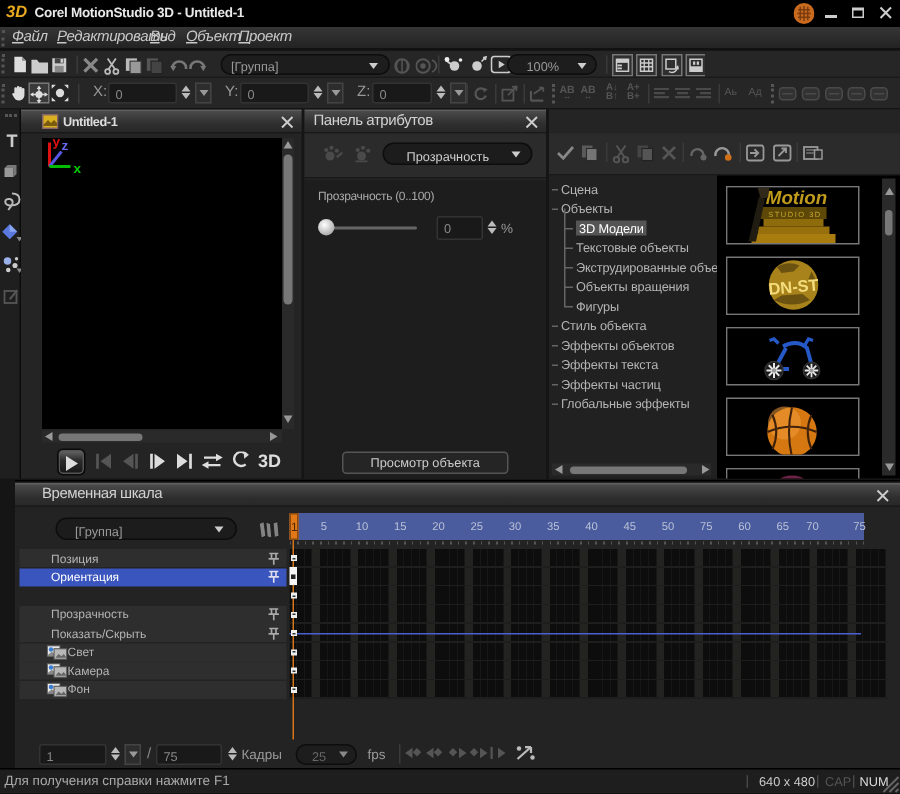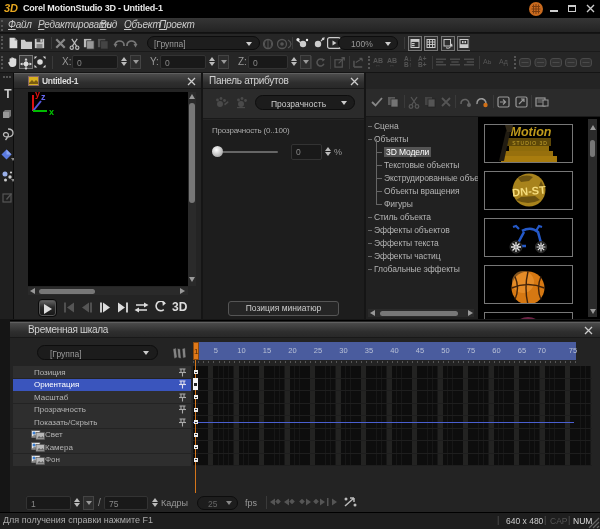--- a/index.html
+++ b/index.html
@@ -406,21 +406,21 @@
     <div class="abs" style="left:10px; top:78px; width:65px; height:2px; background:#666; border-radius:1px;"></div>
     <div class="abs" style="left:9px; top:73px; width:11px; height:11px; border-radius:50%; background:radial-gradient(circle at 40% 35%, #fff, #bbb 60%, #888);"></div>
     <div class="abs numbox" style="left:88px; top:71px; width:31px; height:16px;">
         <span style="position:absolute;left:4px;top:2px;">0</span>
       </div>
     <div class="abs spin" style="left:120px; top:72px;">
         <div class="up"></div>
         <div class="dn"></div>
       </div>
     <div class="abs" style="left:131px; top:74px; font-size:9px; color:#999;">%</div>
-    <div class="abs" style="left:25px; top:228px; width:111px; height:15px; background:#252525; border:1px solid #555; border-radius:3px; text-align:center; font-size:8.5px; color:#ccc; line-height:13px;">Позиция миниатюр</div>
+    <div class="abs" style="left:25px; top:228px; width:111px; height:15px; background:#252525; border:1px solid #555; border-radius:3px; text-align:center; font-size:8.5px; color:#ccc; line-height:13px;">Просмотр объекта</div>
   </div>
 
   <div class="abs panel" id="ep">
     <div class="abs" style="left:0; top:16px; width:234px; height:28px; background:#2b2b2b; border-bottom:1px solid #191919;"></div>
     <svg class="abs" style="left:5px; top:24px;" width="12" height="10" viewBox="0 0 12 10">
         <path d="M1 5 L4.5 8.5 L11 1" stroke="#888" stroke-width="1.8" fill="none"></path>
       </svg>
     <svg class="abs" style="left:21px; top:23px;" width="12" height="12" viewBox="0 0 12 12">
         <rect x="1" y="1" width="7" height="8" fill="#5a5a5a"></rect>
         <rect x="4" y="3" width="7" height="8" fill="#757575" stroke="#2a2a2a" stroke-width="0.7"></rect>
@@ -606,27 +606,20 @@
             <path d="M1 4.5 h7" stroke="#aaa" stroke-width="1.1"></path>
           </svg>
         </div>
       <div class="trackrow" style="position:absolute; top:57.5px; background:#3a55bd; color:#fff;">
           <span style="position:absolute; left:21px; top:1.5px;">Ориентация</span>
           <svg style="position:absolute; right:4px; top:1.5px;" width="9" height="9" viewBox="0 0 9 9">
             <path d="M1.5 1 h6 M3 1 v3.5 h-1.5 l3 0 l3 0 l-1.5 0 v-3.5 M4.5 4.5 v4" stroke="#dde" stroke-width="1.1" fill="none"></path>
             <path d="M1 4.5 h7" stroke="#dde" stroke-width="1.1"></path>
           </svg>
         </div>
-      <div class="trackrow" style="position:absolute; top:70px;">
-          <span style="position:absolute; left:21px; top:1.5px;">Масштаб</span>
-          <svg style="position:absolute; right:4px; top:1.5px;" width="9" height="9" viewBox="0 0 9 9">
-            <path d="M1.5 1 h6 M3 1 v3.5 h-1.5 l3 0 l3 0 l-1.5 0 v-3.5 M4.5 4.5 v4" stroke="#aaa" stroke-width="1.1" fill="none"></path>
-            <path d="M1 4.5 h7" stroke="#aaa" stroke-width="1.1"></path>
-          </svg>
-        </div>
       <div class="trackrow" style="position:absolute; top:82.5px;">
           <span style="position:absolute; left:21px; top:1.5px;">Прозрачность</span>
           <svg style="position:absolute; right:4px; top:1.5px;" width="9" height="9" viewBox="0 0 9 9">
             <path d="M1.5 1 h6 M3 1 v3.5 h-1.5 l3 0 l3 0 l-1.5 0 v-3.5 M4.5 4.5 v4" stroke="#aaa" stroke-width="1.1" fill="none"></path>
             <path d="M1 4.5 h7" stroke="#aaa" stroke-width="1.1"></path>
           </svg>
         </div>
       <div class="trackrow" style="position:absolute; top:107.5px;">
           <svg style="position:absolute; left:18px; top:1px;" width="14" height="10" viewBox="0 0 14 10">
             <rect x="0.5" y="0.5" width="8.5" height="7" fill="#e8e8e8" stroke="#555" stroke-width="0.7"></rect>

